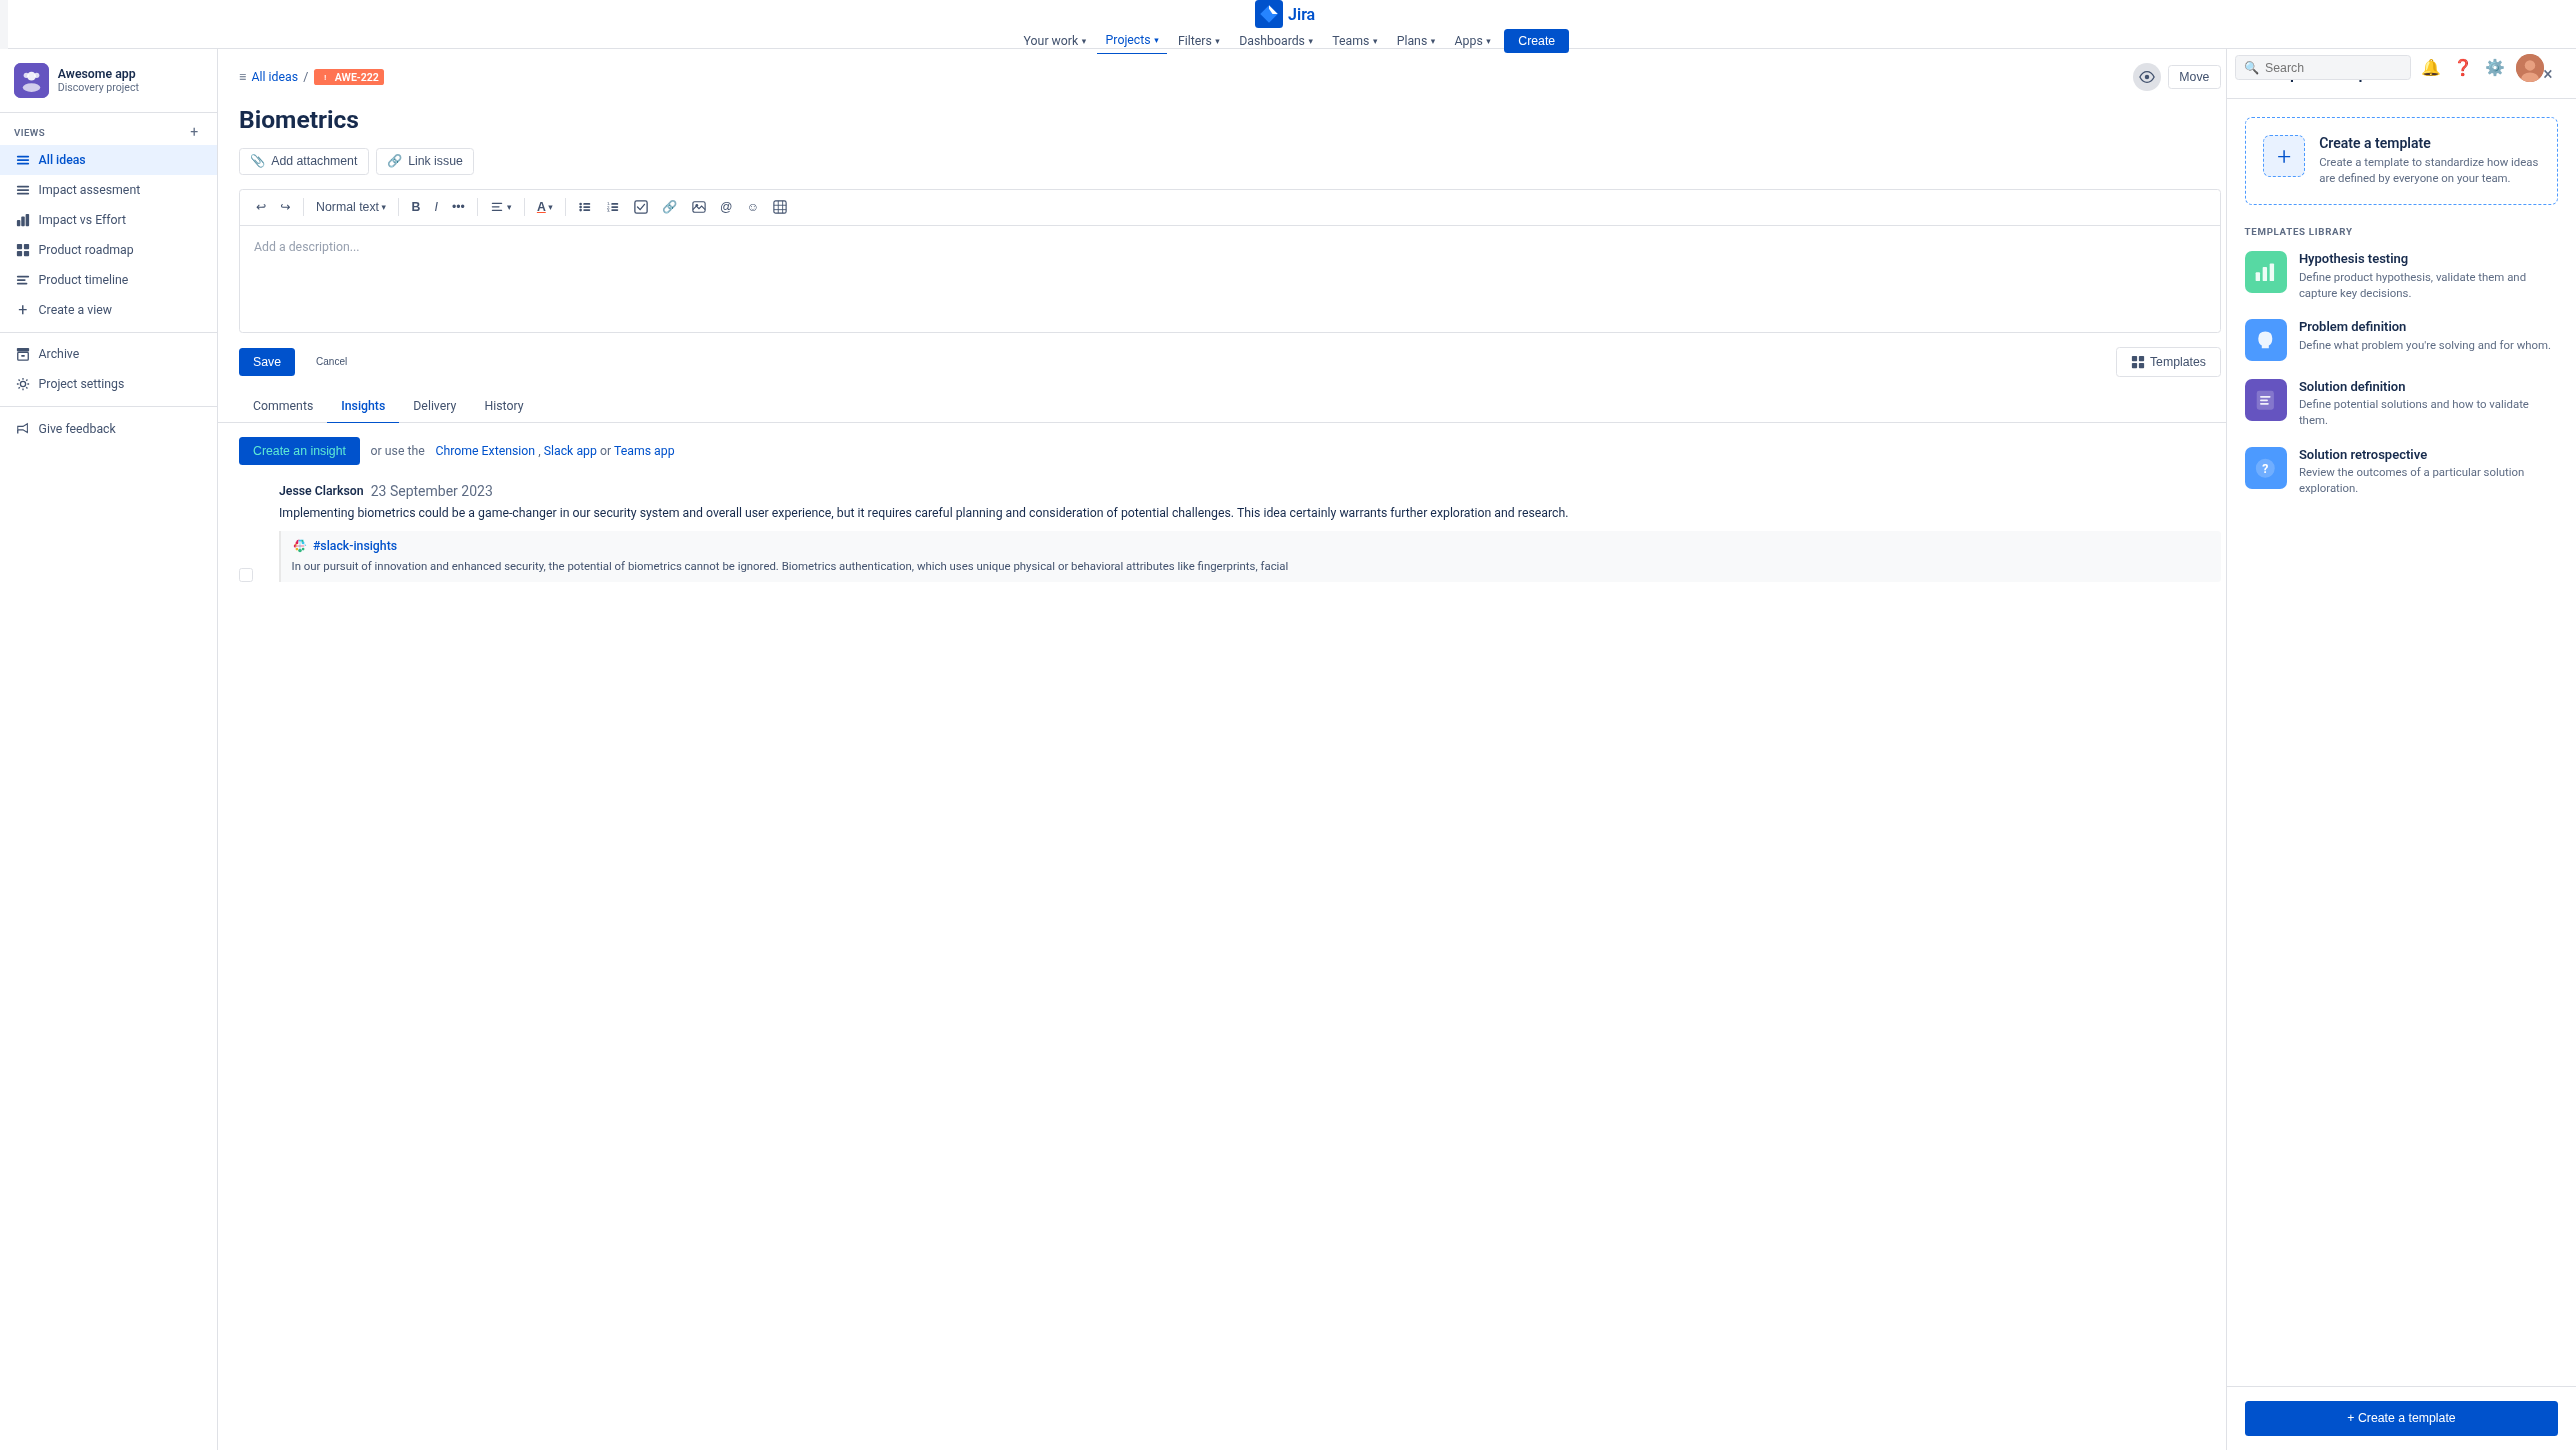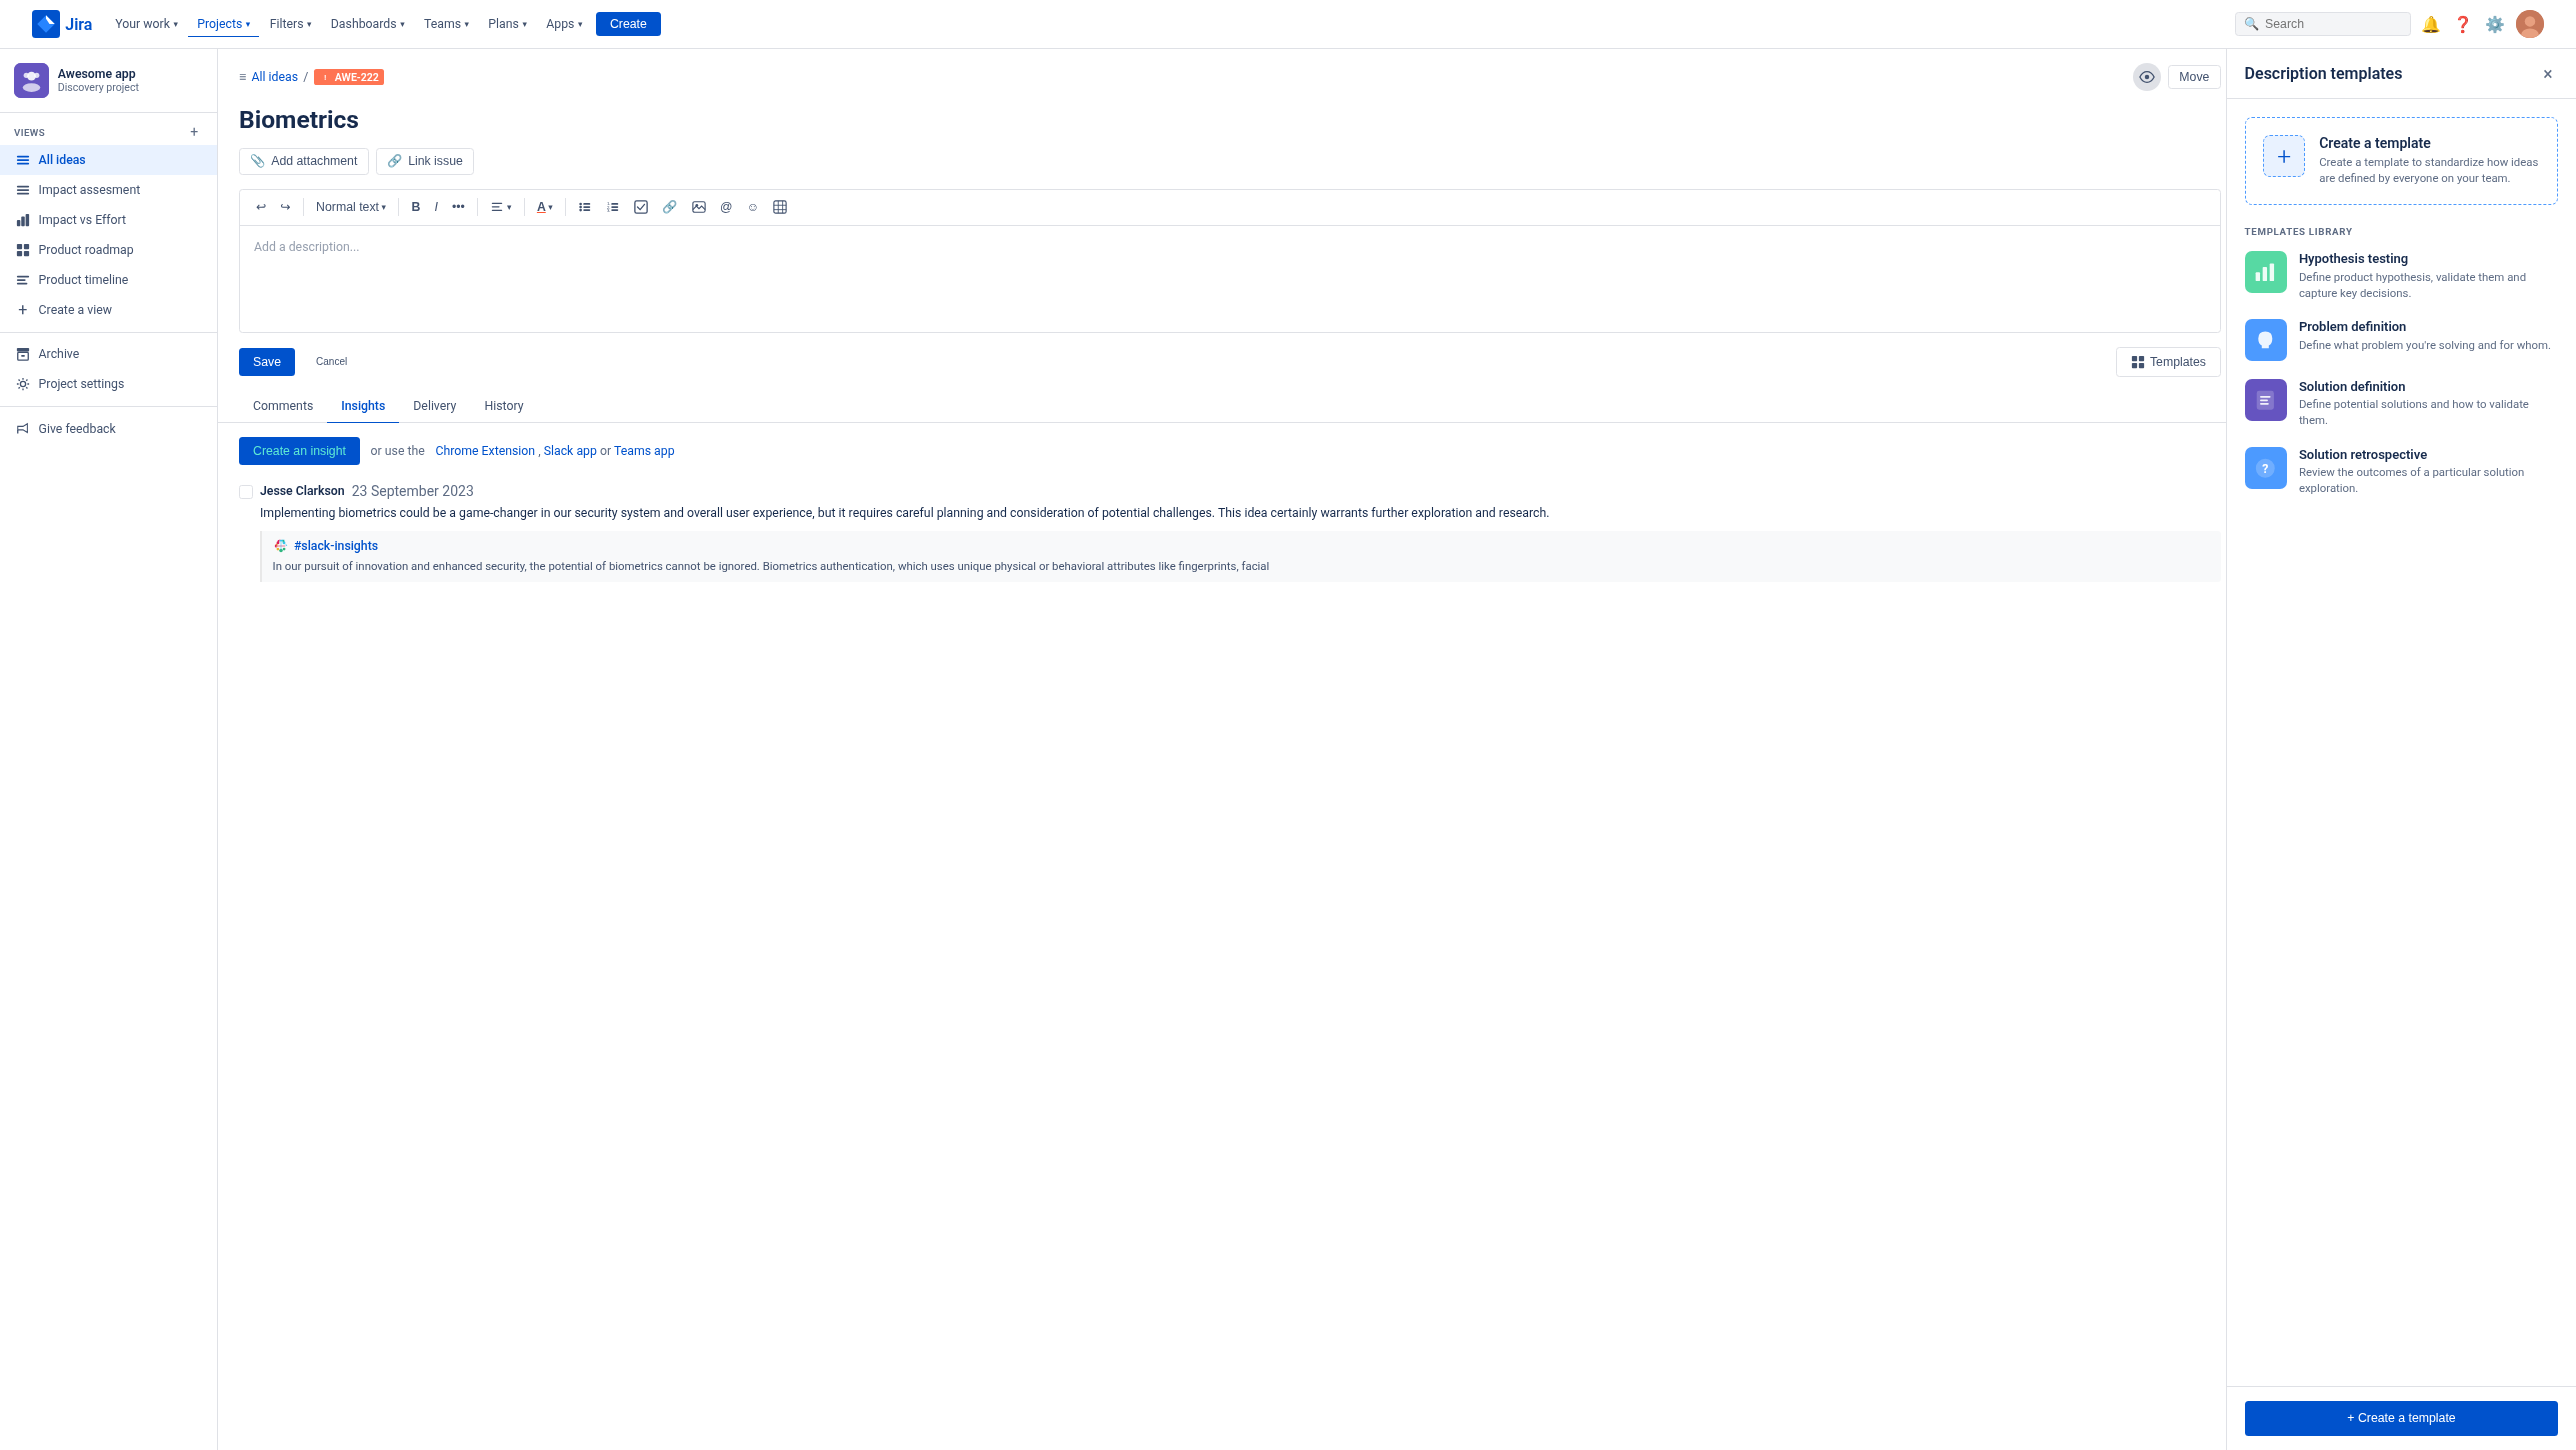--- a/index.html
+++ b/index.html
@@ -1,21 +1,21 @@
 <!DOCTYPE html>
 <html style="font-size:14px"><head>
   <meta charset="utf-8">
   <style>
     * { box-sizing: border-box; margin: 0; padding: 0; }
     body { font-family: -apple-system, BlinkMacSystemFont, 'Segoe UI', Roboto, sans-serif; font-size: 12.3px; color: #172b4d; background: #f4f5f7; height: 100vh; overflow: hidden; }
 
     
     .topnav {
       display: flex; align-items: center; background: #fff; height: 49px; padding: 0 32px;
-      border-bottom: 0.9px solid #dfe1e6; position: fixed; top: 0; left: 0; right: 0; z-index: 100;
+      border-bottom: 0.9px solid #dfe1e6; position: fixed; top: 0; left: 8px; right: 0; z-index: 100; flex-direction: column;
     }
     .topnav-logo { display: flex; align-items: center; gap: 5.3px; margin-right: 14px; }
     .topnav-logo-icon { width: 28px; height: 28px; }
     .topnav-logo-text { color: #0052cc; font-size: 16px; font-weight: 600; }
     .topnav-nav { display: flex; align-items: center; gap: 1.8px; flex: 1; }
     .topnav-item {
       padding: 5.3px 8.8px; border-radius: 3.5px; cursor: pointer; color: #42526e; font-size: 12.3px;
       display: flex; align-items: center; gap: 3.5px; white-space: nowrap;
     }
     .topnav-item.active { color: #0052cc; border-bottom: 1.8px solid #0052cc; border-radius: 0; }
@@ -108,21 +108,21 @@
 
     
     .insights-section { padding: 14px 21px; }
     .insights-create-row { display: flex; align-items: center; gap: 10.6px; margin-bottom: 17.6px; }
     .btn-create-insight { background: #0052cc; color: #5eead4; border: none; padding: 7px 14px; border-radius: 3.5px; cursor: pointer; font-size: 12.3px; font-weight: 500; }
     .insights-or-text { font-size: 12.3px; color: #5e6c84; }
     .insights-links { font-size: 12.3px; color: #5e6c84; }
     .insights-links a { color: #0052cc; cursor: pointer; text-decoration: none; }
 
     
-    .comment { display: flex; align-items: flex-start; gap: 7px; margin-bottom: 14px; }
+    .comment { display: flex; align-items: flex-end; gap: 26px; margin-bottom: 14px; }
     .comment-checkbox { width: 14px; height: 14px; border: 0.9px solid #dfe1e6; border-radius: 2.6px; flex-shrink: 0; margin-top: 1.8px; cursor: pointer; }
     .comment-body { flex: 1; }
     .comment-header { display: flex; align-items: center; gap: 7px; margin-bottom: 5.3px; }
     .comment-author { font-weight: 600; font-size: 12.3px; color: #172b4d; }
     .comment-date { font-size: 14px; color: #5e6c84; }
     .comment-text { font-size: 12.3px; color: #172b4d; line-height: 1.5; margin-bottom: 8.8px; }
     .comment-slack { border-left: 2.6px solid #e8e8e8; padding: 7px 10.6px; margin-top: 7px; background: #f8f9fa; border-radius: 0 3.5px 3.5px 0; }
     .comment-slack-header { display: flex; align-items: center; gap: 5.3px; margin-bottom: 3.5px; }
     .slack-icon { width: 16px; height: 16px; flex-shrink: 0; }
     .slack-channel { color: #0052cc; font-size: 12.3px; font-weight: 500; cursor: pointer; }

